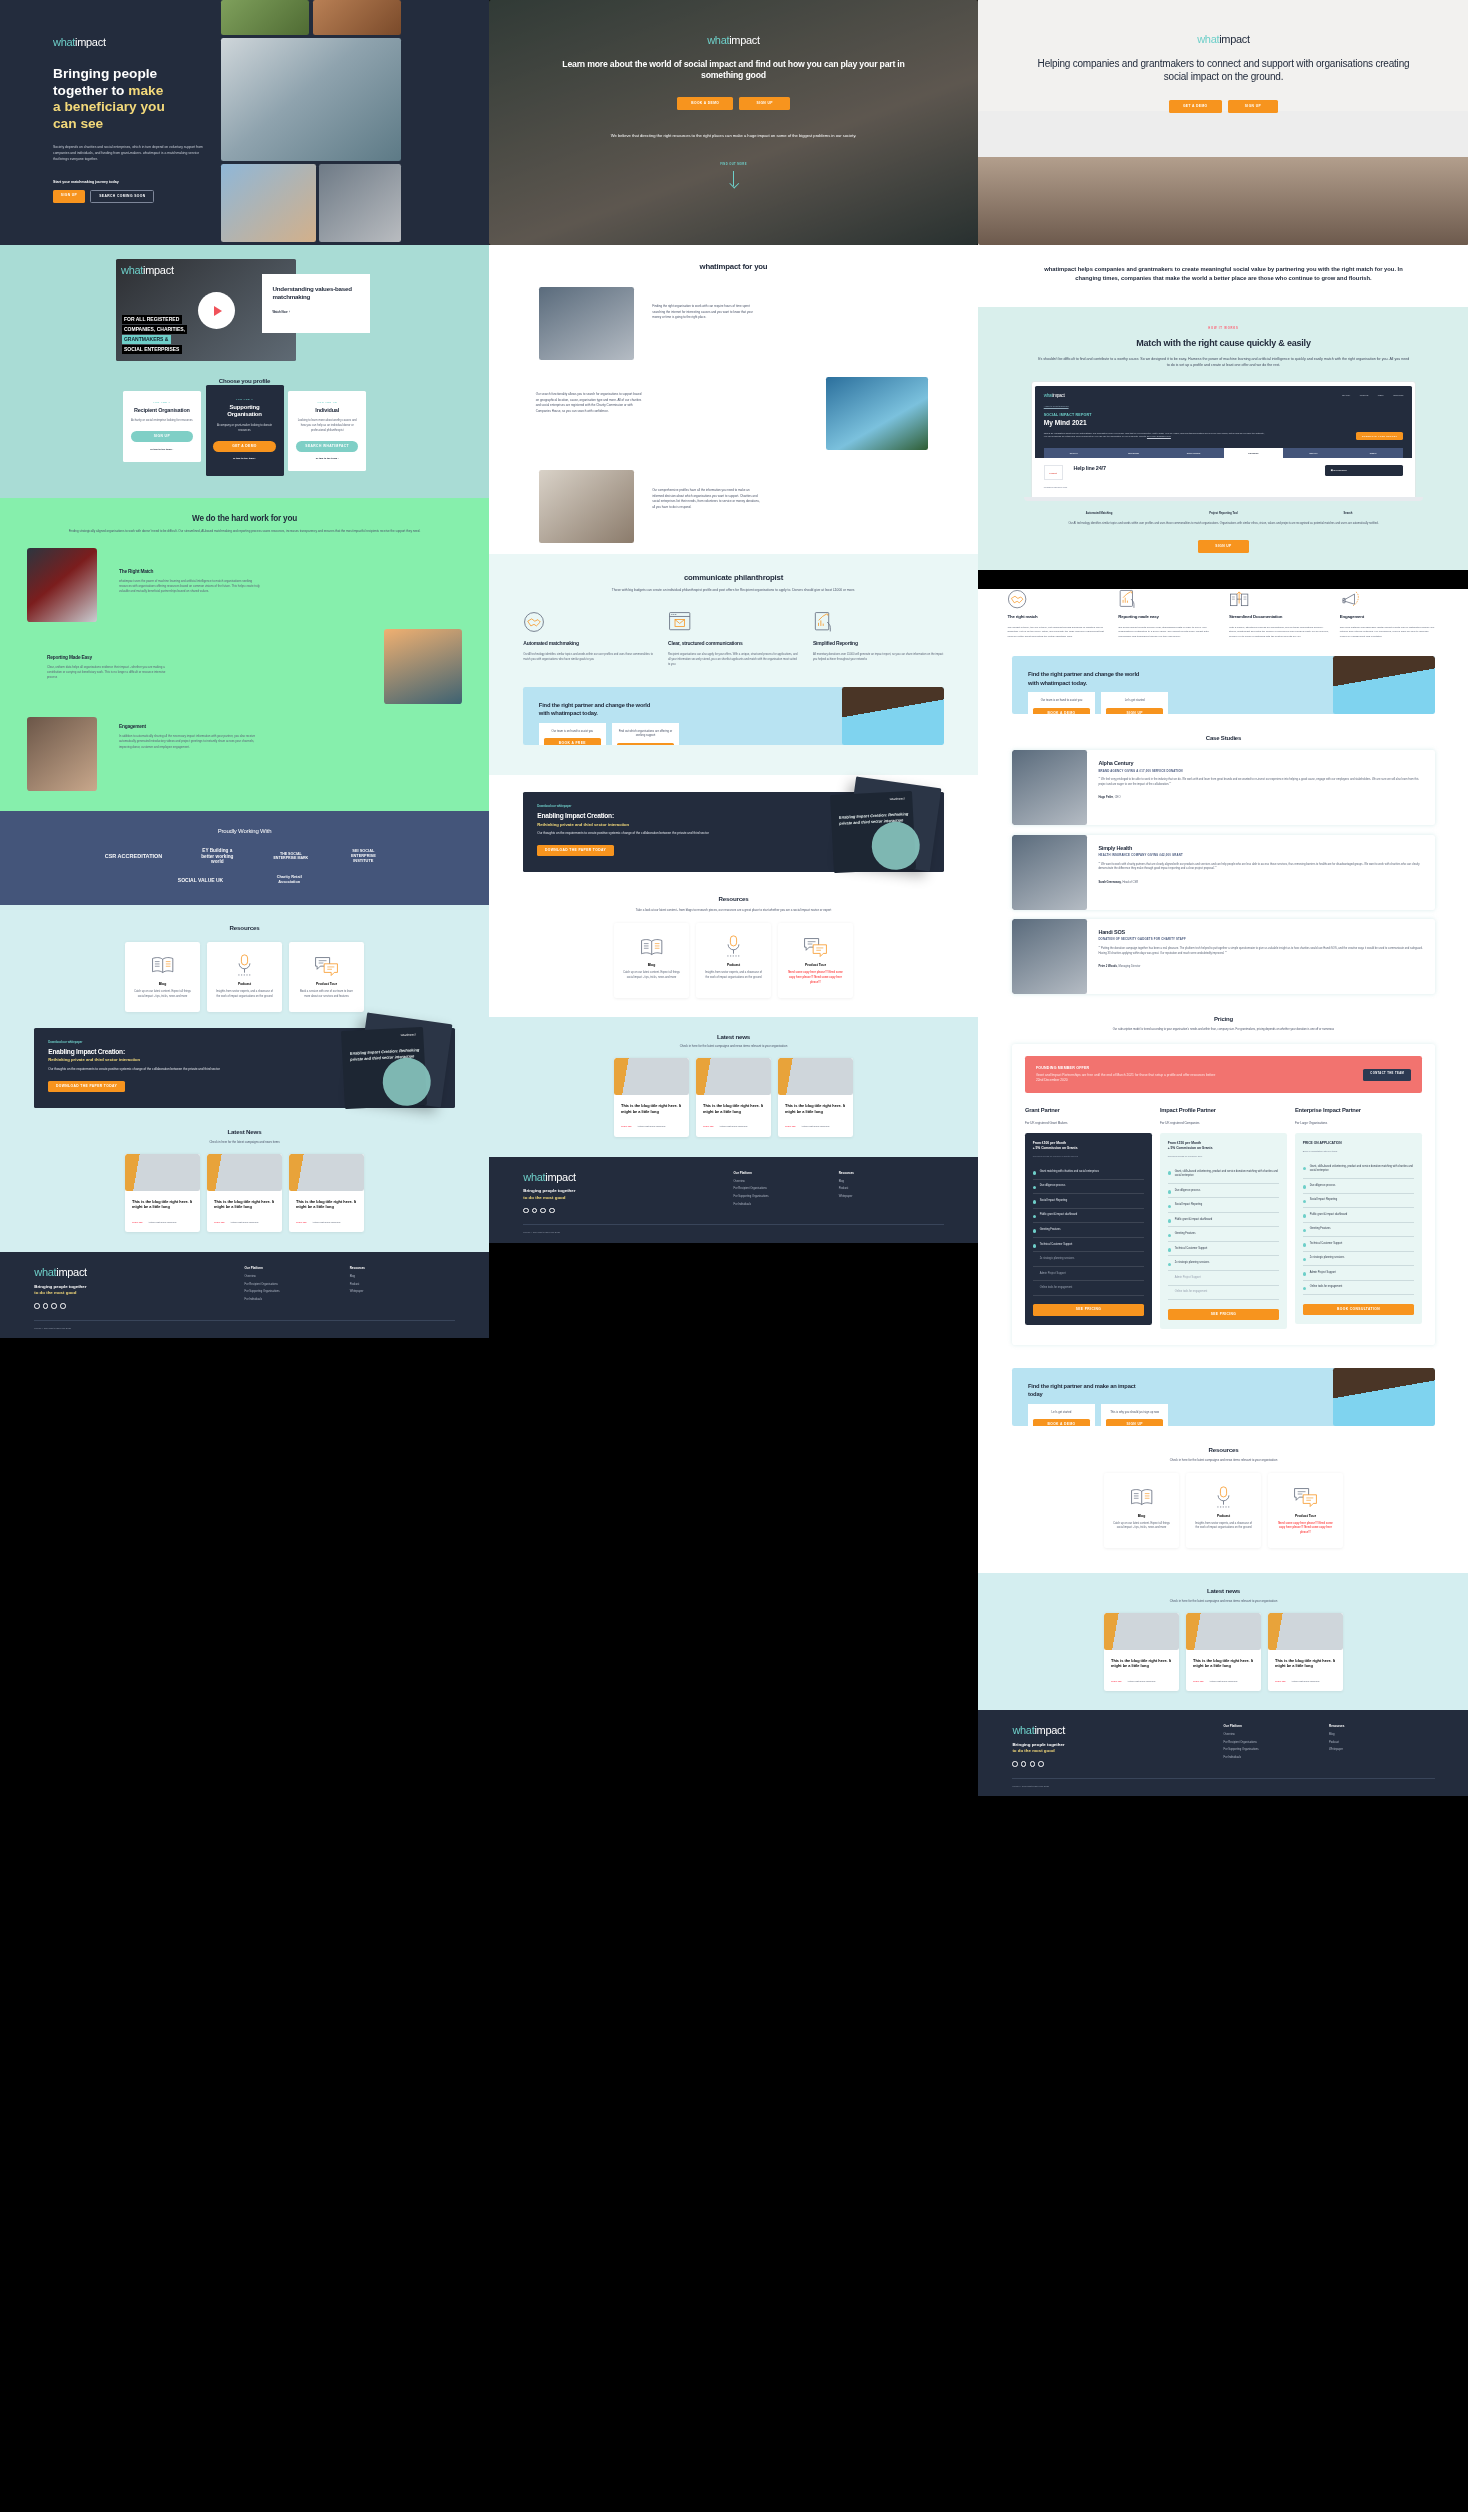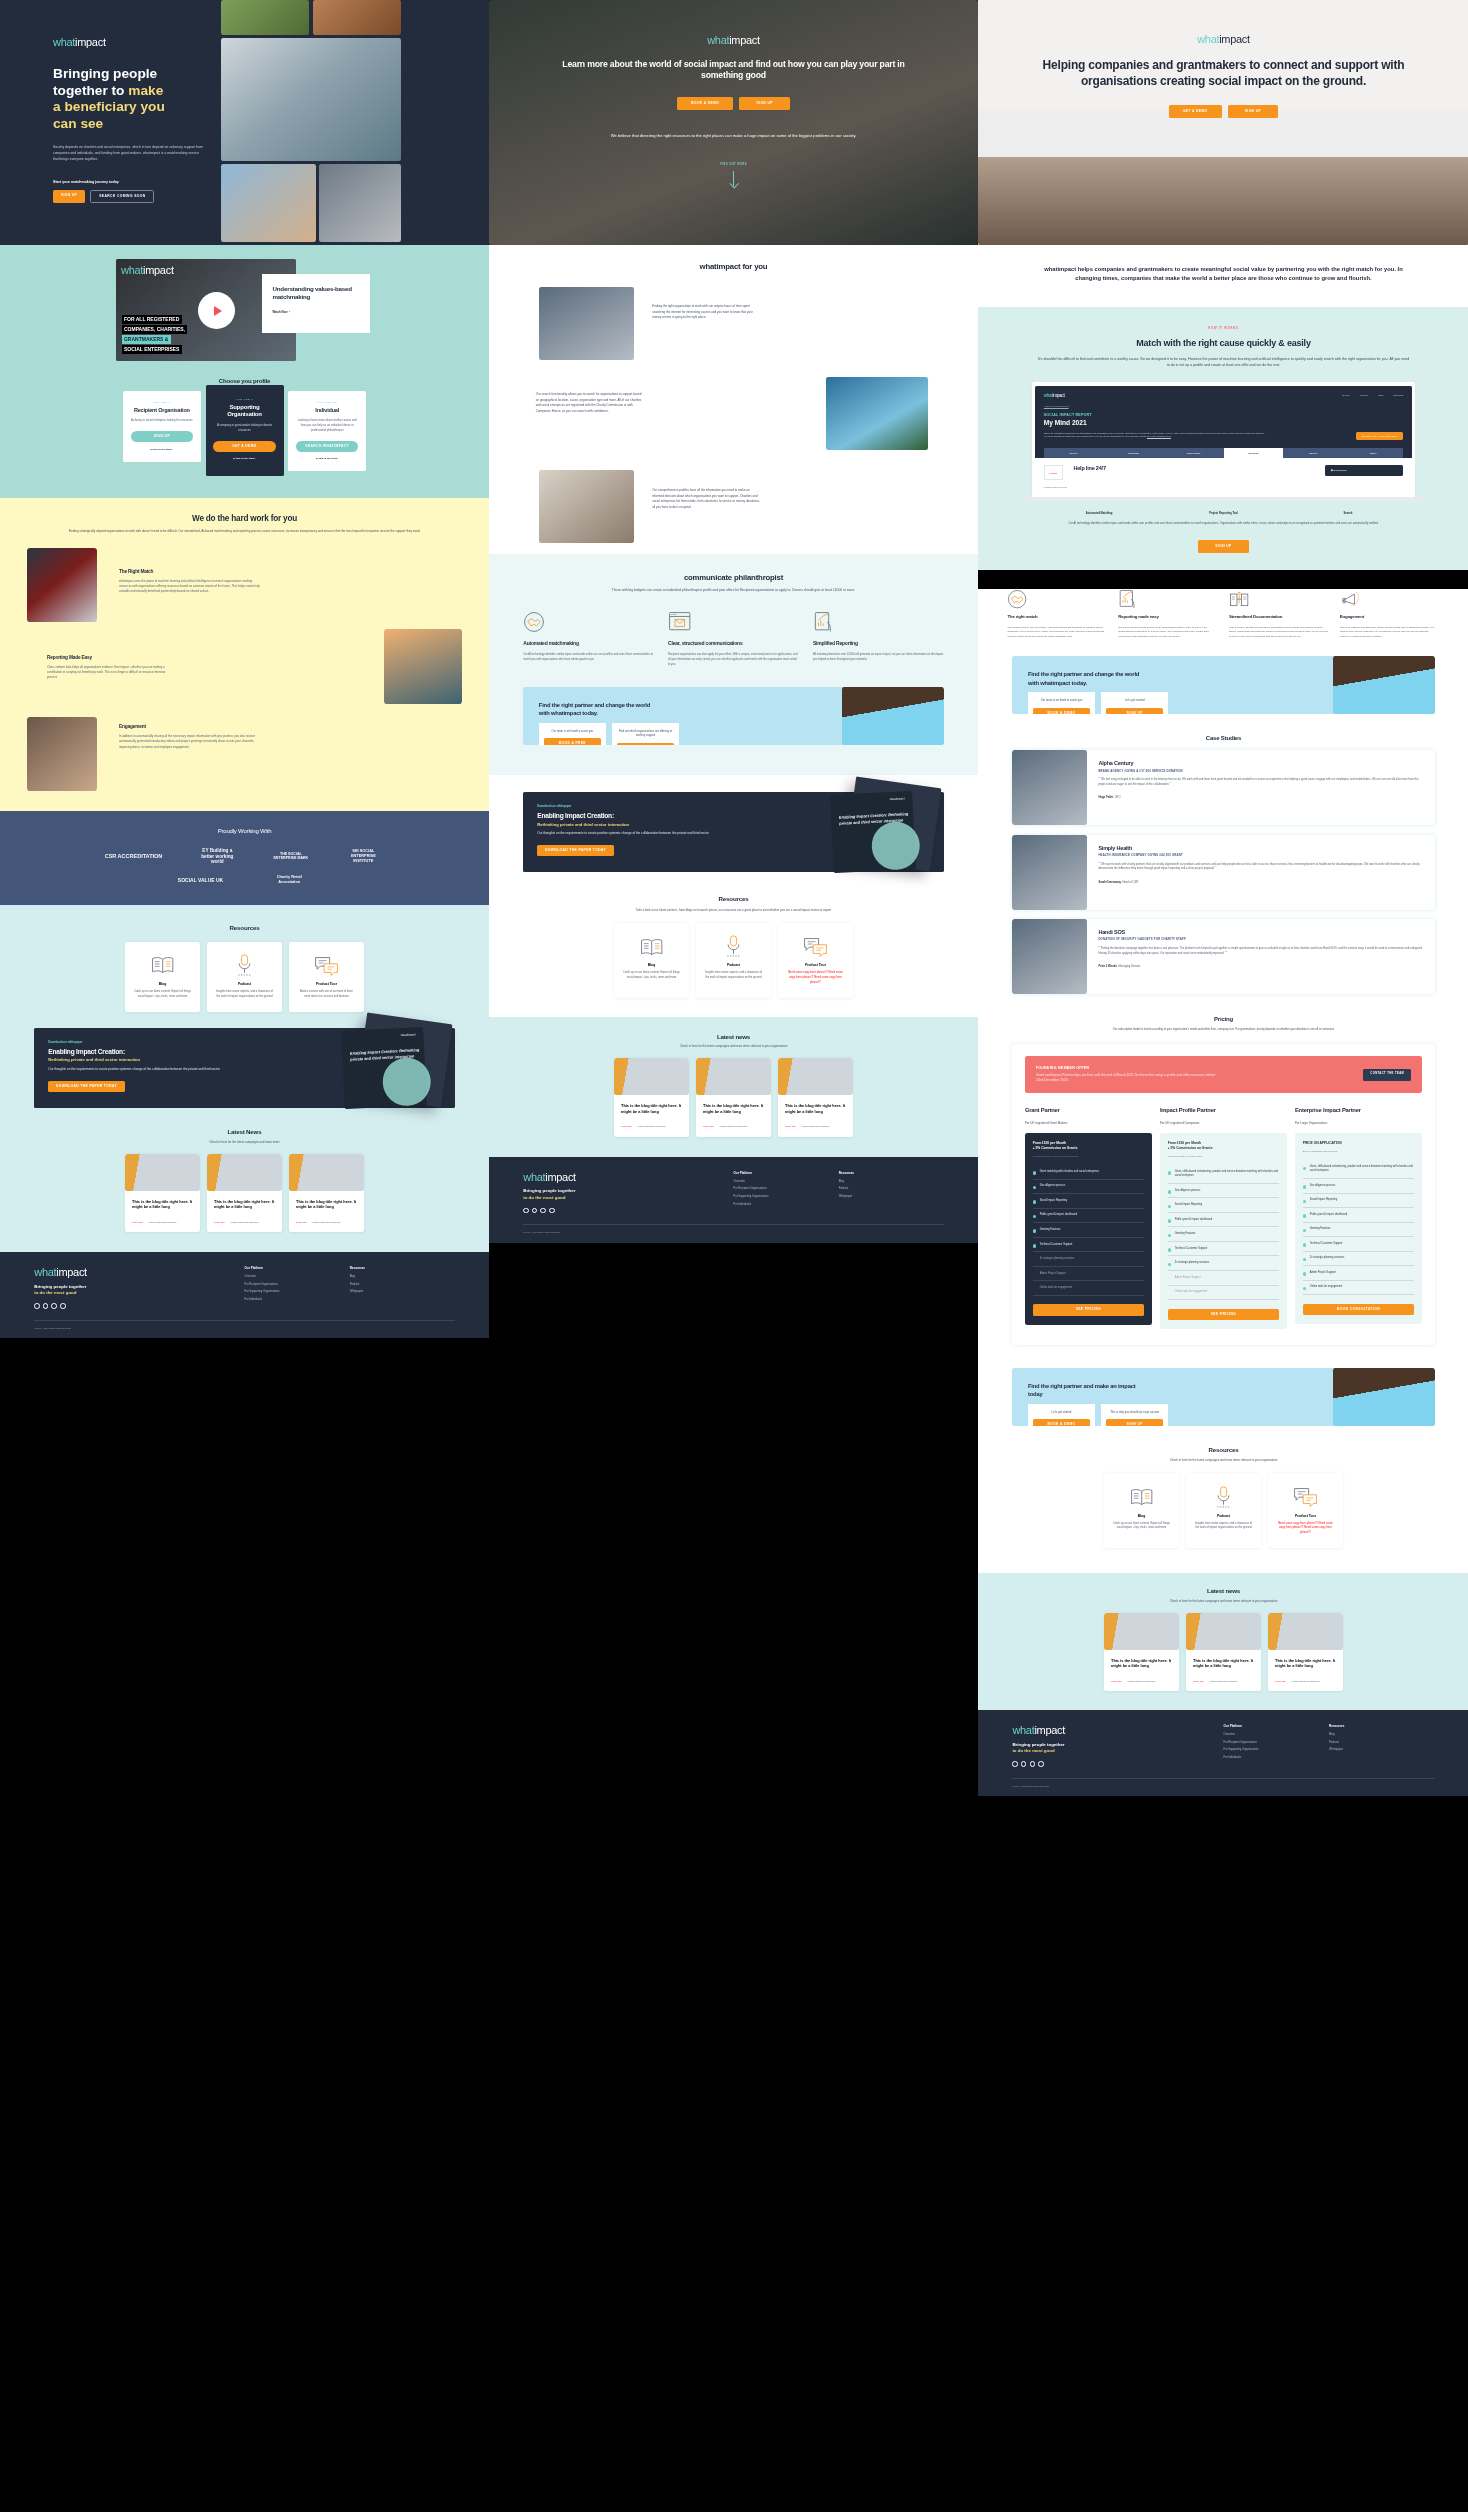--- a/index.html
+++ b/index.html
@@ -95,21 +95,21 @@
   .pcard .pre { font-size:2.4px; font-weight:700; letter-spacing:0.5px; color:#6ecfc9; text-transform:uppercase; }
   .pcard h4 { font-size:5.5px; line-height:1.2; margin-top:3.1px; }
   .pcard.dark h4 { color:#fff; font-size:6px; }
   .pcard p { font-size:2.8px; line-height:1.7; color:#5b6476; margin-top:4.7px; }
   .pcard.dark p { color:#d2d7df; }
   .pcard .b { margin-top:8.6px; }
   .pcard .talk { font-size:2.5px; font-weight:700; margin-top:5.5px; color:#232c3d;}
   .pcard.dark .talk { color:#fff; }
 
   
-  #sec-hard { background:#fef9c3; padding:15.6px 0 0;}
+  #sec-hard { background:#86efac; padding:15.6px 0 0;}
   .hw-h { text-align:center; font-size:8.2px; }
   .hw-p { width:74%; margin:6.2px auto 0; text-align:center; font-size:3px; line-height:1.8; color:#4a5368;}
   .feat { position:relative; margin-top:12.5px; height:78px; }
   .feat .img { position:absolute; width:70px; height:74px; border-radius:3.1px; }
   .feat .txt { position:absolute; width:141px; }
   .feat h4 { font-size:4.8px; }
   .feat p { font-size:2.9px; line-height:1.8; color:#5b6476; margin-top:4.7px;}
 
   
   #sec-partners { background:#44557a; padding:17px 0 20.3px; }
@@ -193,21 +193,21 @@
   .cta h3 { position:absolute; left:15.6px; top:14px; font-size:5.8px; line-height:1.4; width:117px;}
   .cta .boxes { position:absolute; left:15.6px; top:36px; display:flex; gap:6.2px; }
   .cta .bx { width:67px; background:#fff; padding:5.5px 4.7px 6.2px; text-align:center; }
   .cta .bx p { font-size:2.8px; line-height:1.55; color:#4a5368; }
   .cta .bx .btn { margin-top:5.5px; display:block; }
   .cta .vol { position:absolute; right:0; bottom:0; width:102px; height:58px; }
 
   
   #hero-right { height:245px; position:relative; background:#f2f1ef; overflow:hidden;}
   .hr-in { position:absolute; top:33px; left:0; right:0; text-align:center; z-index:2;}
-  .hr-h { font-size:12px; line-height:1.38; color:#232c3d; font-weight:700; width:76%; margin:11.7px auto 0;}
+  .hr-h { font-size:10px; line-height:1.38; color:#232c3d; font-weight:400; width:76%; margin:11.7px auto 0;}
   .hr-btns { display:flex; gap:6.2px; justify-content:center; margin-top:15.6px; }
   .hr-people { position:absolute; left:0; right:0; bottom:0; height:134px; }
 
   .rintro { background:#fff; padding:20.3px 0 23.4px; }
   .rintro p { width:74%; margin:0 auto; text-align:center; font-size:5.8px; line-height:1.55; color:#232c3d; font-weight:700;}
 
   .how { background:#d9efec; padding:20.3px 0 0; }
   .how .pre { text-align:center; font-size:2.7px; font-weight:700; letter-spacing:0.8px; color:#ff5a6e; text-transform:uppercase;}
   .how h2 { text-align:center; font-size:9px; margin-top:7.8px; }
   .how .sub { width:76%; margin:7.8px auto 0; text-align:center; font-size:3.6px; line-height:1.8; color:#3f485c;}

